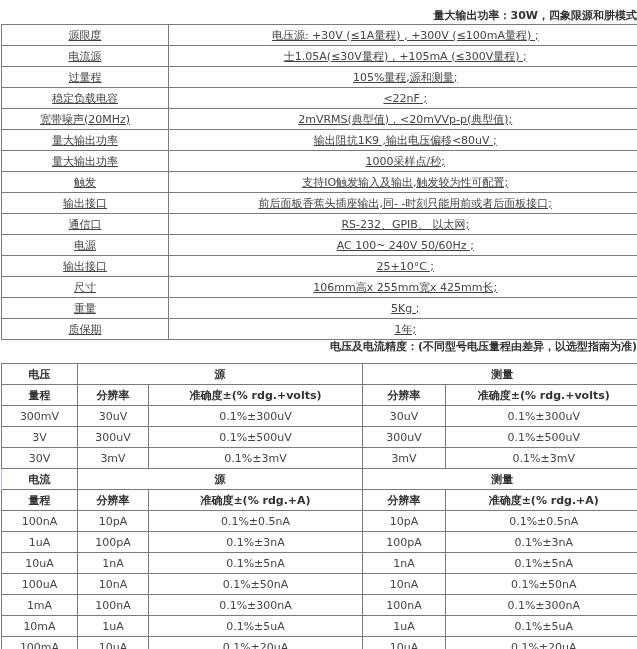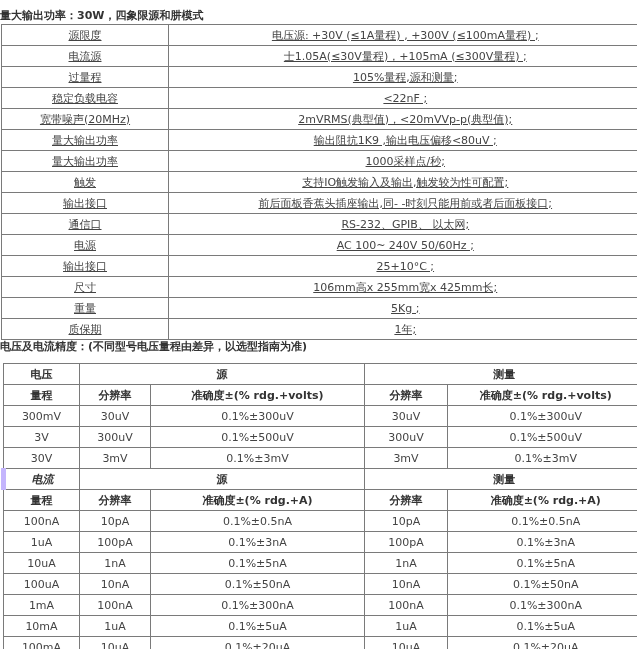--- a/index.html
+++ b/index.html
@@ -2,37 +2,37 @@
 <html><head>
 <meta charset="utf-8">
 <style>
   html, body { margin: 0; padding: 0; background: #ffffff; }
   body {
     width: 637px; height: 649px; overflow: hidden; position: relative;
     font-family: "DejaVu Sans", "Liberation Sans", sans-serif;
     color: #333333; font-size: 11px;
   }
   .title {
-    position: absolute; left: 0; width: 637px; text-align: left;
+    position: absolute; left: 0; width: 637px; text-align: right;
     font-weight: bold; font-size: 11px; color: #333; line-height: 14px;
   }
   table { border-collapse: collapse; position: absolute; table-layout: fixed; }
   td {
     border: 1px solid #7a7a7a; text-align: center; vertical-align: middle;
     padding: 0; white-space: nowrap; overflow: hidden; font-size: 11px; color: #444;
   }
   #spec { left: 1px; top: 24px; width: 640px; }
   #spec td { height: 20px; text-decoration: underline; }
   #spec tr td:last-child { border-right: none; }
   #acc { left: 1px; top: 363px; width: 640px; }
   #acc td { height: 20px; }
   #acc tr td:last-child { border-right: none; }
   #acc .hdr td { font-weight: bold; color: #333; }
   #acc .sec td { border-top: none; border-bottom: none; }
-  #acc .sec td.first { border-left: 5px solid #c4b5fd; font-style: italic; }
+  #acc .sec td.first { border-left: 1px solid #c4b5fd; }
 </style>
 </head>
 <body>
 
 <div class="title" style="top:9px;">量大输出功率：30W，四象限源和肼模式</div>
 
 <table id="spec">
   <colgroup>
       <col style="width:167px">
       <col style="width:473px">

